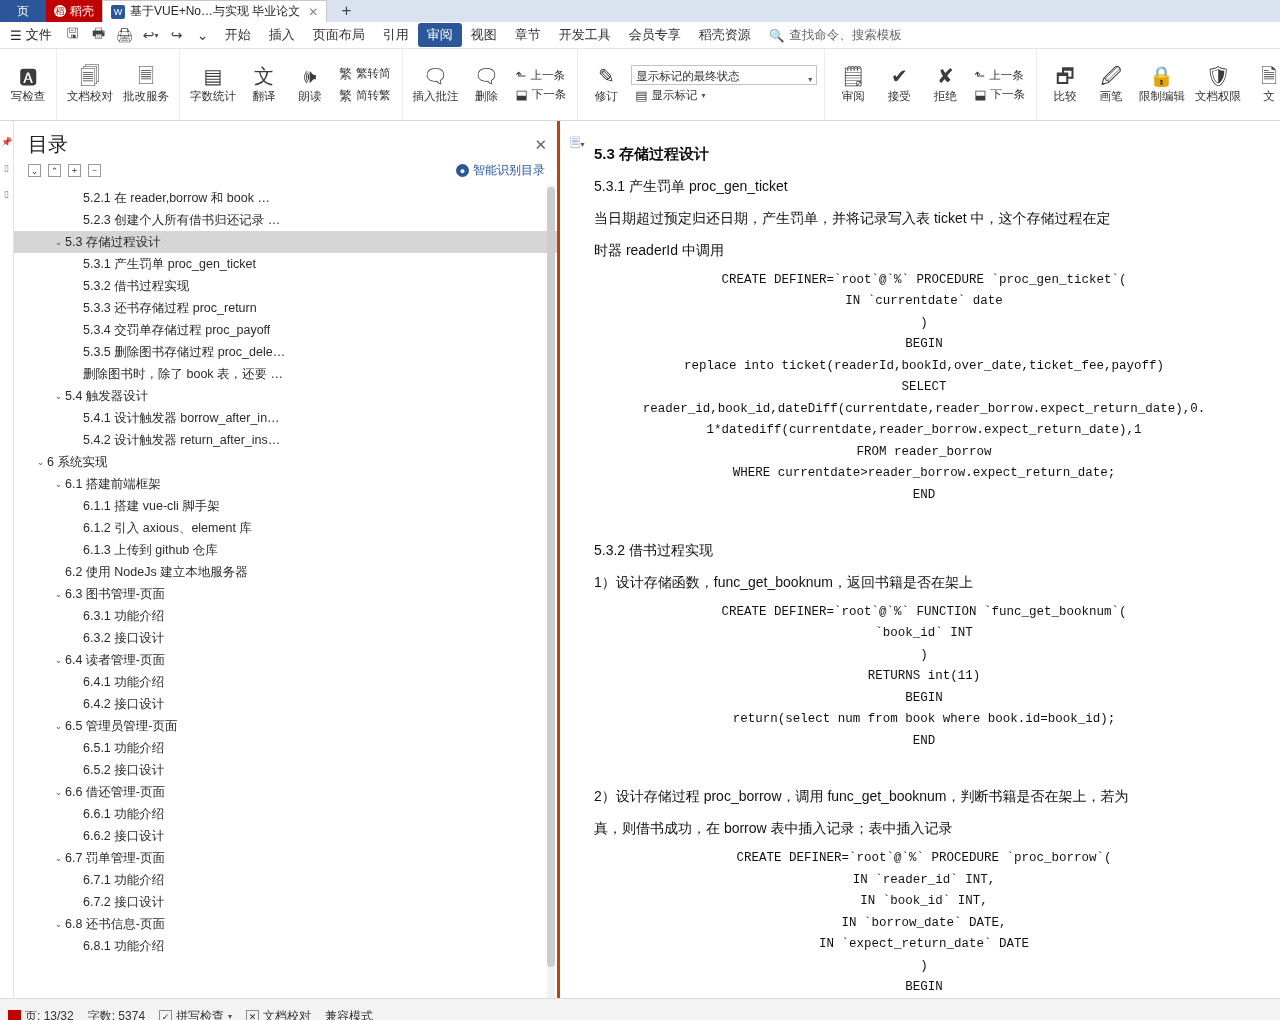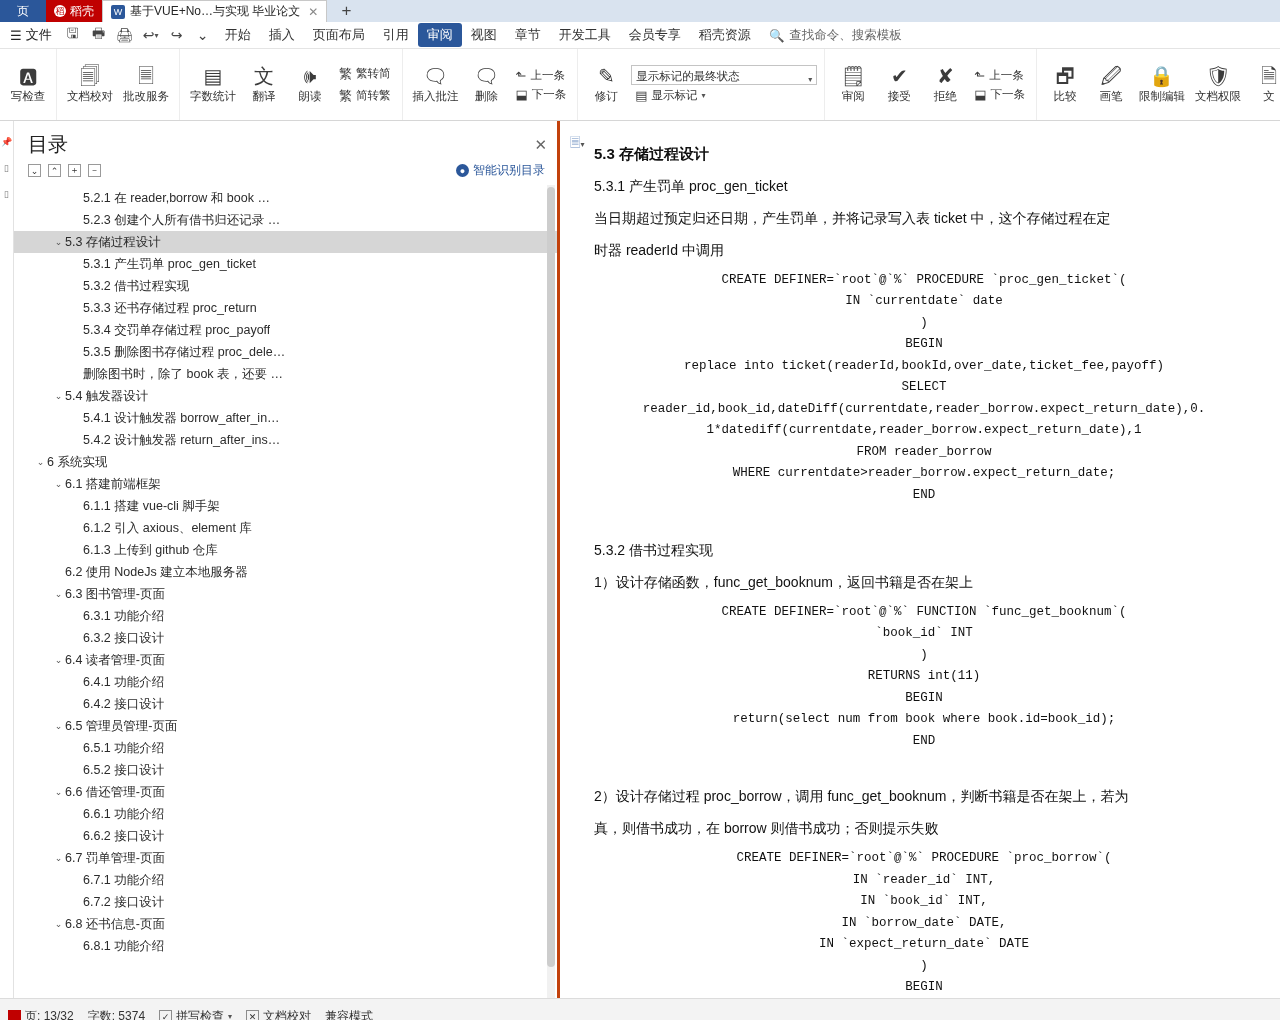--- a/index.html
+++ b/index.html
@@ -485,21 +485,21 @@
       <div>    `book_id` INT</div>
       <div>)</div>
       <div>RETURNS int(11)</div>
       <div>BEGIN</div>
       <div>    return(select num from book where book.id=book_id);</div>
       <div>END</div>
     </div>
 
     <div class="gap"></div>
     <div class="p">2）设计存储过程 proc_borrow，调用 func_get_booknum，判断书籍是否在架上，若为</div>
-    <div class="p">真，则借书成功，在 borrow 则借书成功；否则提示失败</div>
+    <div class="p">真，则借书成功，在 borrow 表中插入记录；表中插入记录</div>
 
     <div class="code blk">
       <div>CREATE DEFINER=`root`@`%` PROCEDURE `proc_borrow`(</div>
       <div>    IN `reader_id` INT,</div>
       <div>    IN `book_id` INT,</div>
       <div>    IN `borrow_date` DATE,</div>
       <div>    IN `expect_return_date` DATE</div>
       <div>)</div>
       <div>BEGIN</div>
 

